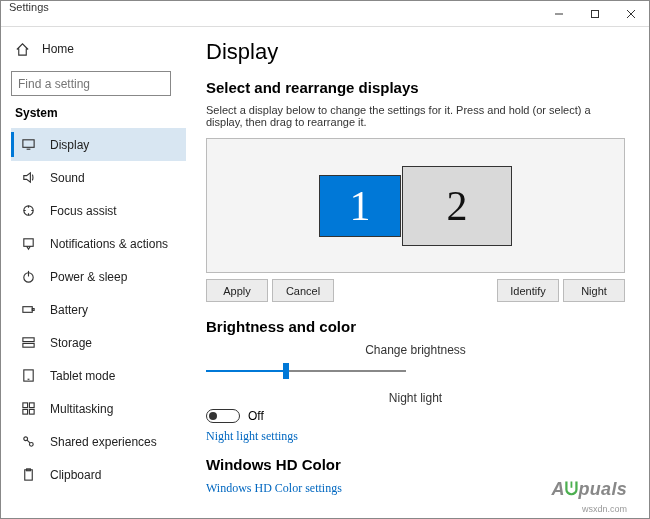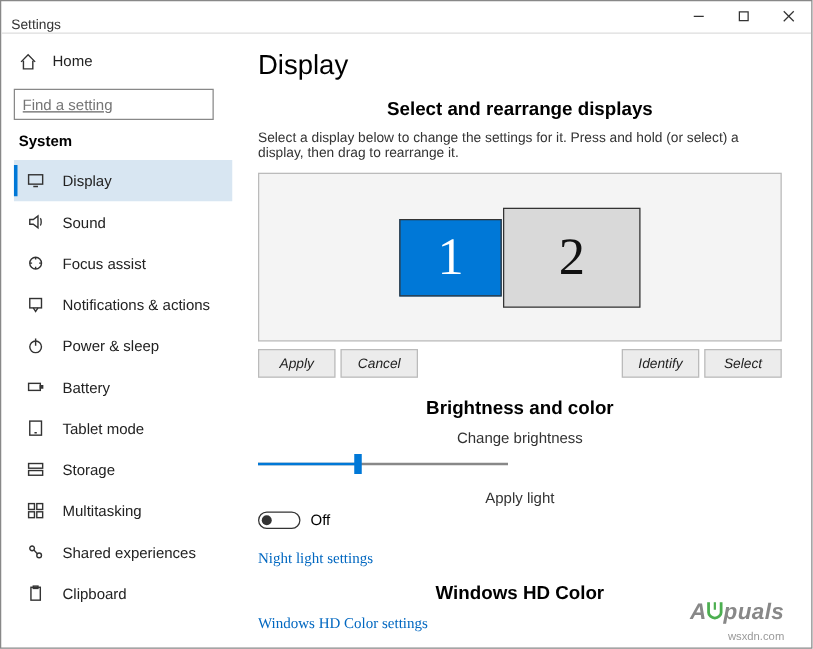--- a/index.html
+++ b/index.html
@@ -1,68 +1,68 @@
 <!DOCTYPE html>
 <html><head>
 <meta charset="utf-8">
 <style>
 * { box-sizing: border-box; margin: 0; padding: 0; }
 body { font-family: "Segoe UI", Arial, sans-serif; background: #fff; color: #000; font-size: 12px; width: 650px; height: 519px; border: 1px solid #888; overflow: hidden; }
 
-.titlebar { height: 26px; display: flex; align-items: flex-end; padding-left: 8px; border-bottom: 1px solid #ddd; }
+.titlebar { height: 26px; display: flex; align-items: flex-start; padding-left: 8px; border-bottom: 1px solid #ddd; }
 .titlebar .title { font-size: 11px; color: #333; flex: 1; }
 .winbtn { width: 36px; height: 26px; display: flex; align-items: center; justify-content: center; color: #333; }
 .winbtn svg { width: 10px; height: 10px; }
 
 .body { display: flex; height: calc(100% - 26px); }
 
 .left { width: 185px; padding: 8px 0 0 10px; display: flex; flex-direction: column; }
 .home { display: flex; align-items: center; gap: 12px; height: 28px; font-size: 12px; color: #222; margin-bottom: 8px; padding-left: 4px;}
 .home svg { width: 15px; height: 15px; }
 
-.search { border: 1px solid #888; height: 25px; width: 160px; display: flex; align-items: center; padding: 0 6px; margin-bottom: 10px; color: #666; text-decoration: underline; }
+.search { border: 1px solid #888; height: 25px; width: 160px; display: flex; align-items: center; padding: 0 6px; margin-bottom: 10px; color: #666; }
 .search input { border: none; outline: none; font-size: 12px; flex: 1; background: transparent; color: #333; }
 .search svg { width: 14px; height: 14px; color: #666; }
 
 .section-hdr { font-weight: 600; font-size: 12px; margin-bottom: 8px; padding-left: 4px; }
 
 .nav { overflow-y: auto; flex: 1; }
 .nav-item { display: flex; align-items: center; gap: 14px; height: 33px; padding-left: 10px; font-size: 12px; color: #222; position: relative; }
 .nav-item.selected { background: #d8e6f2; }
 .nav-item.selected::before { content: ""; position: absolute; left: 0; top: 4px; bottom: 4px; width: 3px; background: #0078d7; }
 .nav-item svg { width: 15px; height: 15px; stroke: #333; stroke-width: 1.2; fill: none; }
 .nav::-webkit-scrollbar { width: 12px; }
 .nav::-webkit-scrollbar-thumb { background: #c0c0c0; }
 .nav::-webkit-scrollbar-track { background: #f0f0f0; }
 
 .main { flex: 1; overflow-y: auto; padding: 12px 24px 12px 20px; position: relative; }
 .main::-webkit-scrollbar { width: 14px; }
 .main::-webkit-scrollbar-thumb { background: #c0c0c0; }
 .main::-webkit-scrollbar-track { background: #f0f0f0; }
 
 h1 { font-size: 22px; font-weight: 400; margin-bottom: 14px; }
-h2 { font-size: 15px; font-weight: 600; margin: 6px 0 8px; text-align: center; }
+h2 { font-size: 15px; font-weight: 600; margin: 6px 0 8px; }
 .desc { font-size: 11px; color: #333; margin-bottom: 10px; }
 .lbl { font-size: 12px; color: #333; margin-bottom: 4px; text-align: center; }
 
 .arrange-box { border: 1px solid #bbb; background: #f4f4f4; padding: 22px 0; display: flex; justify-content: center; align-items: center; height: 135px; }
 .disp { display: inline-flex; align-items: center; justify-content: center; font-size: 42px; font-weight: 300; font-family: "Segoe UI Light", "Segoe UI"; }
 .disp1 { background: #0078d7; color: #fff; width: 82px; height: 62px; border: 1px solid #333; }
 .disp2 { background: #d9d9d9; color: #111; width: 110px; height: 80px; border: 1px solid #333; margin-left: 1px; }
 
-.btnrow { display: flex; gap: 4px; margin-top: 6px; margin-bottom: 16px; font-style: italic; }
+.btnrow { display: flex; gap: 4px; margin-top: 6px; margin-bottom: 16px; }
 .btn { background: #ececec; border: 1px solid #bbb; height: 23px; min-width: 62px; padding: 0 10px; font-size: 11px; display: inline-flex; align-items: center; justify-content: center; color: #222; }
 .spacer { flex: 1; }
 
 .slider { position: relative; width: 200px; height: 20px; margin-bottom: 10px; }
 .slider-track { position: absolute; top: 9px; height: 2px; background: #888; width: 100%; }
 .slider-fill { position: absolute; top: 9px; height: 2px; background: #0078d7; width: 40%; }
 .slider-thumb { position: absolute; left: 40%; top: 2px; width: 6px; height: 16px; background: #0078d7; transform: translateX(-50%); }
 
-.toggle { display: flex; align-items: flex-start; gap: 8px; margin-bottom: 16px; }
+.toggle { display: flex; align-items: flex-start; gap: 8px; margin-bottom: 6px; }
 .toggle-sw { width: 34px; height: 14px; border: 1px solid #333; border-radius: 8px; position: relative; }
 .toggle-sw::after { content: ""; position: absolute; left: 2px; top: 2px; width: 8px; height: 8px; border-radius: 50%; background: #333; }
 .link { color: #0067c0; font-size: 12px; display: block; margin-bottom: 12px; font-family: Liberation Serif, serif; }
 
 .watermark { position: absolute; right: 22px; bottom: 18px; font-size: 18px; font-weight: 600; color: #888; font-style: italic; letter-spacing: 0.3px; }
 .watermark .u { color: #4caf50; font-style: normal; }
 .src { position: absolute; right: 22px; bottom: 4px; font-size: 9px; color: #999; }
 </style>
 </head>
 <body>
@@ -142,31 +142,31 @@
         </div>
         <div class="nav-item">
           <svg viewBox="0 0 16 16">
             <rect x="2" y="5" width="10" height="6"></rect>
             <rect x="12" y="7" width="2" height="2"></rect>
           </svg>
           <span>Battery</span>
         </div>
         <div class="nav-item">
           <svg viewBox="0 0 16 16">
+            <rect x="2" y="3" width="12" height="4"></rect>
+            <rect x="2" y="9" width="12" height="4"></rect>
+          </svg>
+          <span>Storage</span>
+        </div>
+        <div class="nav-item">
+          <svg viewBox="0 0 16 16">
             <rect x="3" y="2" width="10" height="12"></rect>
             <line x1="7" y1="12" x2="9" y2="12"></line>
           </svg>
           <span>Tablet mode</span>
-        </div>
-        <div class="nav-item">
-          <svg viewBox="0 0 16 16">
-            <rect x="2" y="3" width="12" height="4"></rect>
-            <rect x="2" y="9" width="12" height="4"></rect>
-          </svg>
-          <span>Storage</span>
         </div>
         <div class="nav-item">
           <svg viewBox="0 0 16 16">
             <rect x="2" y="2" width="5" height="5"></rect>
             <rect x="9" y="2" width="5" height="5"></rect>
             <rect x="2" y="9" width="5" height="5"></rect>
             <rect x="9" y="9" width="5" height="5"></rect>
           </svg>
           <span>Multitasking</span>
         </div>
@@ -197,32 +197,32 @@
     <div class="arrange-box">
       <div class="disp disp1">1</div>
       <div class="disp disp2">2</div>
     </div>
 
     <div class="btnrow">
       <div class="btn">Apply</div>
       <div class="btn">Cancel</div>
       <div class="spacer"></div>
       <div class="btn">Identify</div>
-      <div class="btn">Select</div>
+      <div class="btn">Night</div>
     </div>
 
     <h2>Brightness and color</h2>
     <div class="lbl">Change brightness</div>
     <div class="slider">
       <div class="slider-track"></div>
       <div class="slider-fill"></div>
       <div class="slider-thumb"></div>
     </div>
 
-    <div class="lbl">Apply light</div>
+    <div class="lbl">Night light</div>
     <div class="toggle">
       <div class="toggle-sw"></div>
       <span>Off</span>
     </div>
     <a class="link">Night light settings</a>
 
     <h2>Windows HD Color</h2>
     <a class="link">Windows HD Color settings</a>
 
     <div class="watermark">

